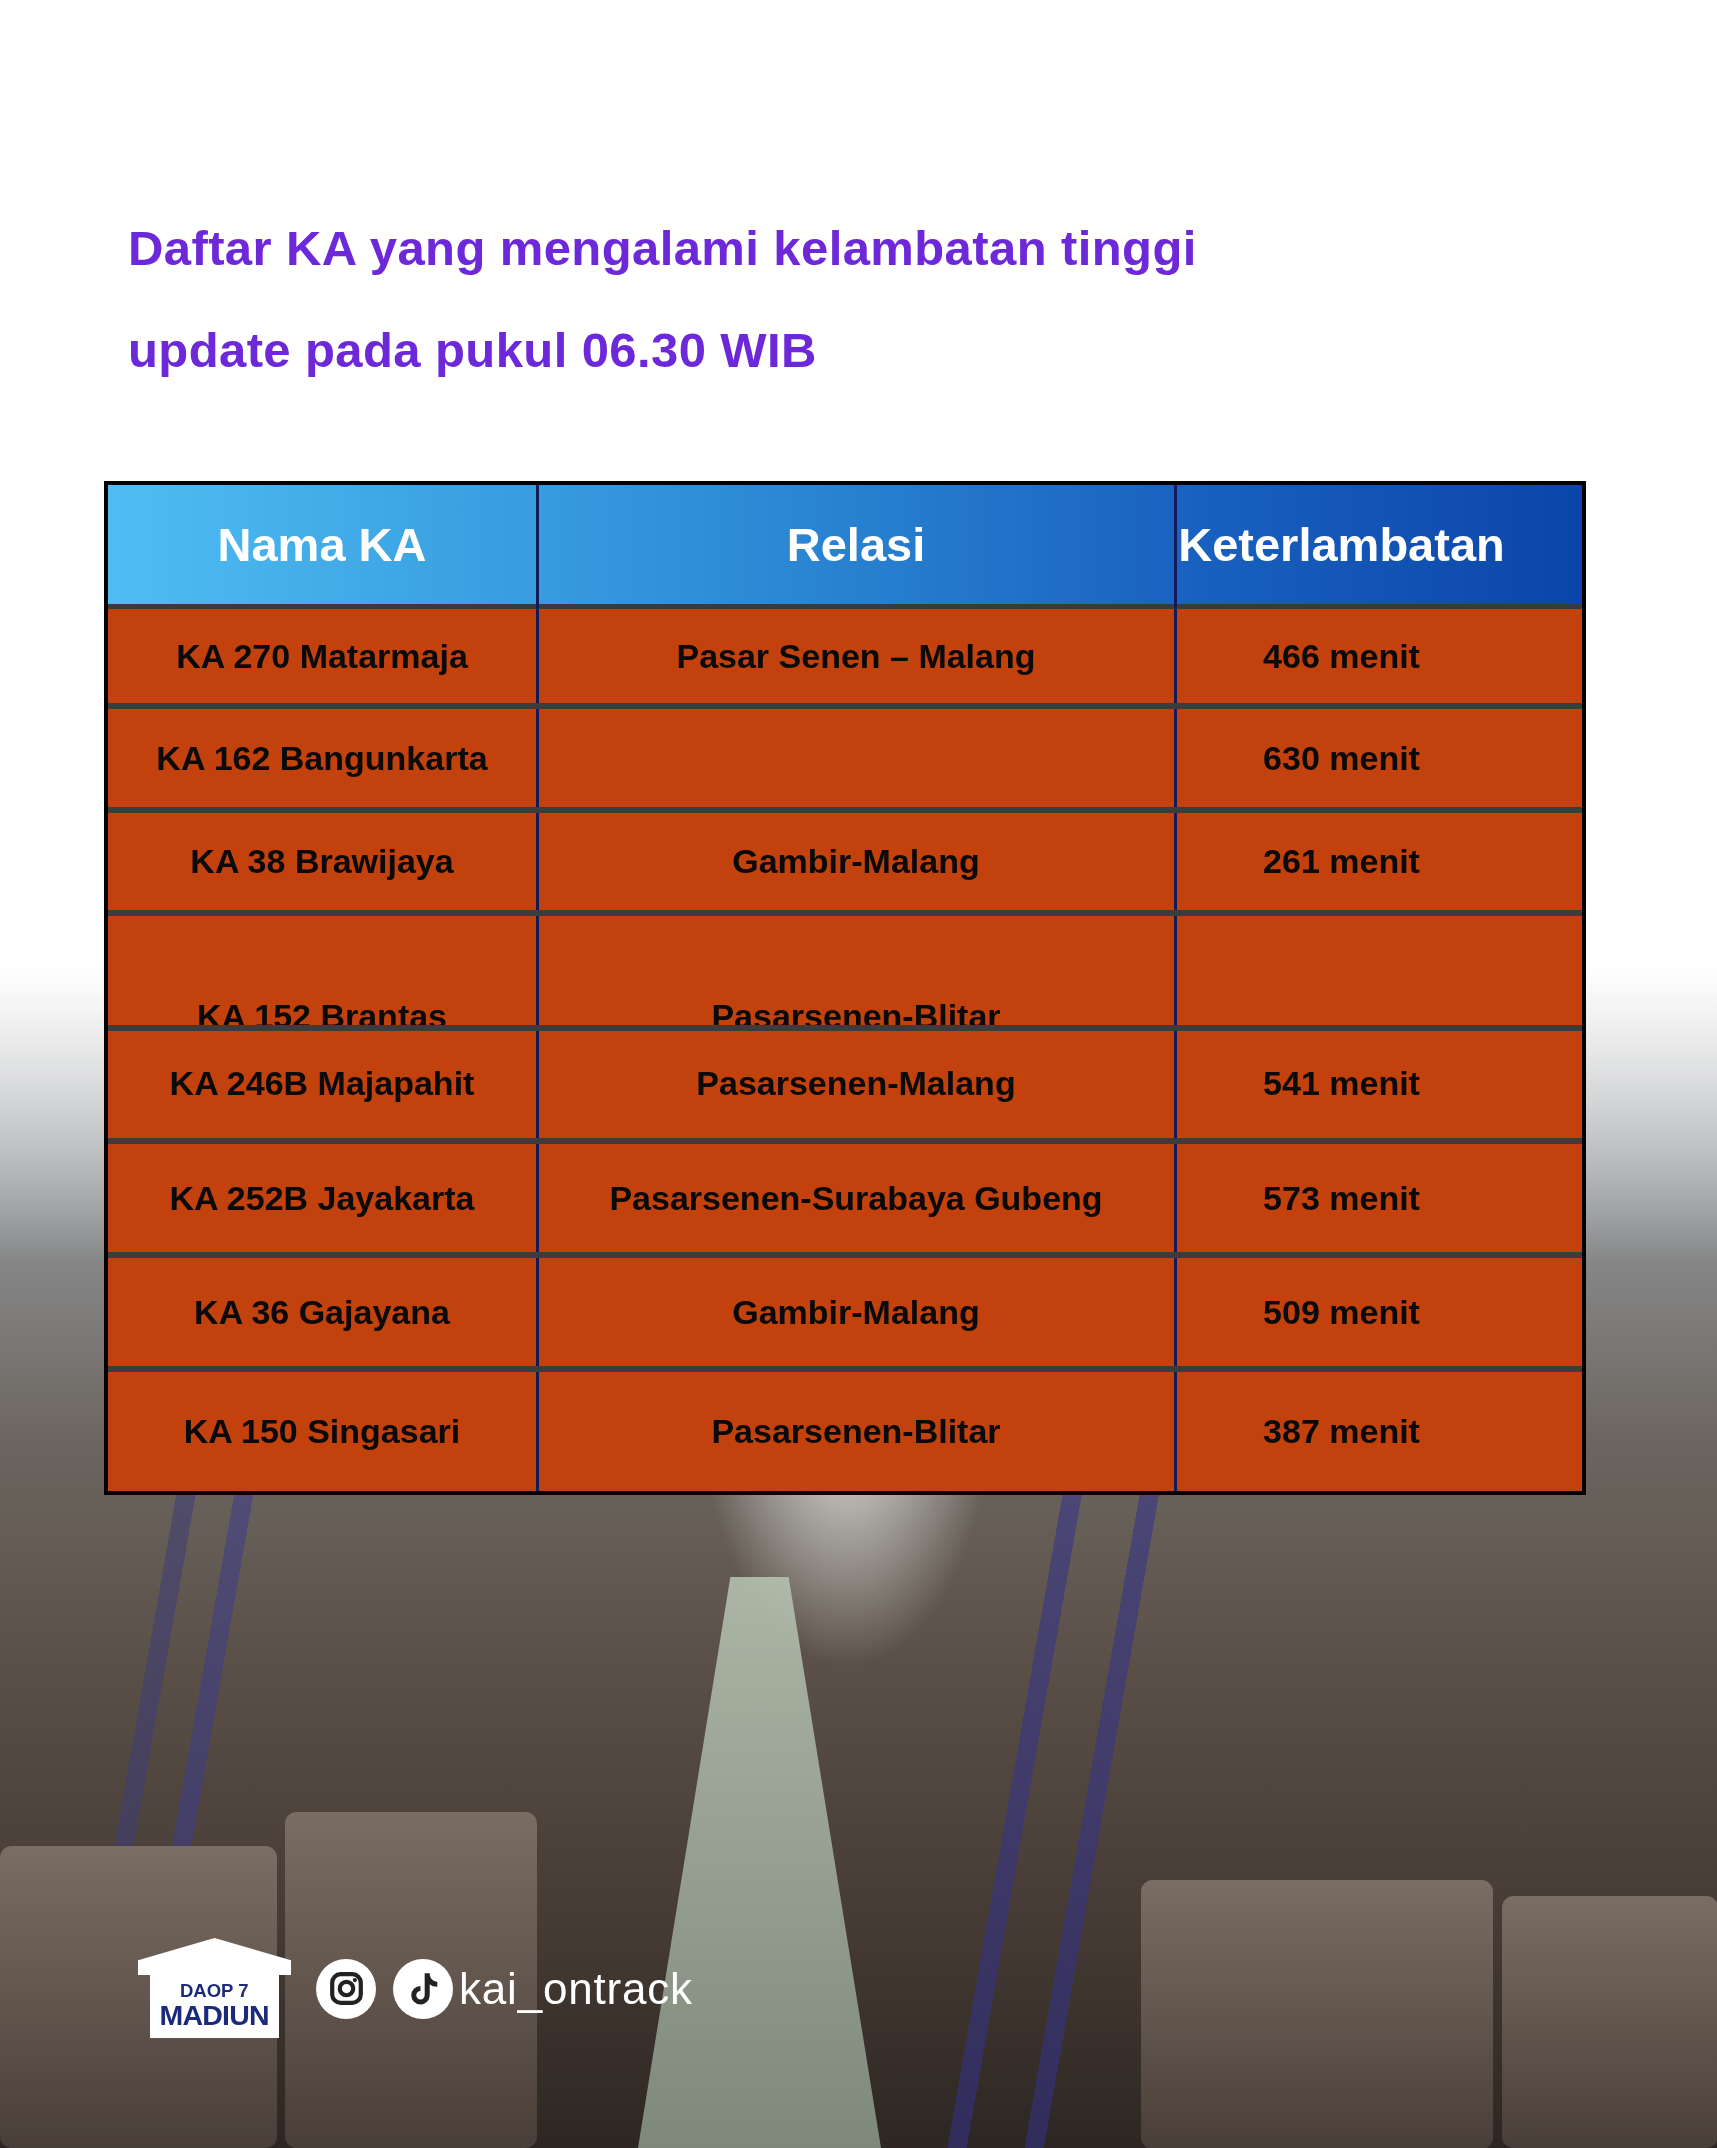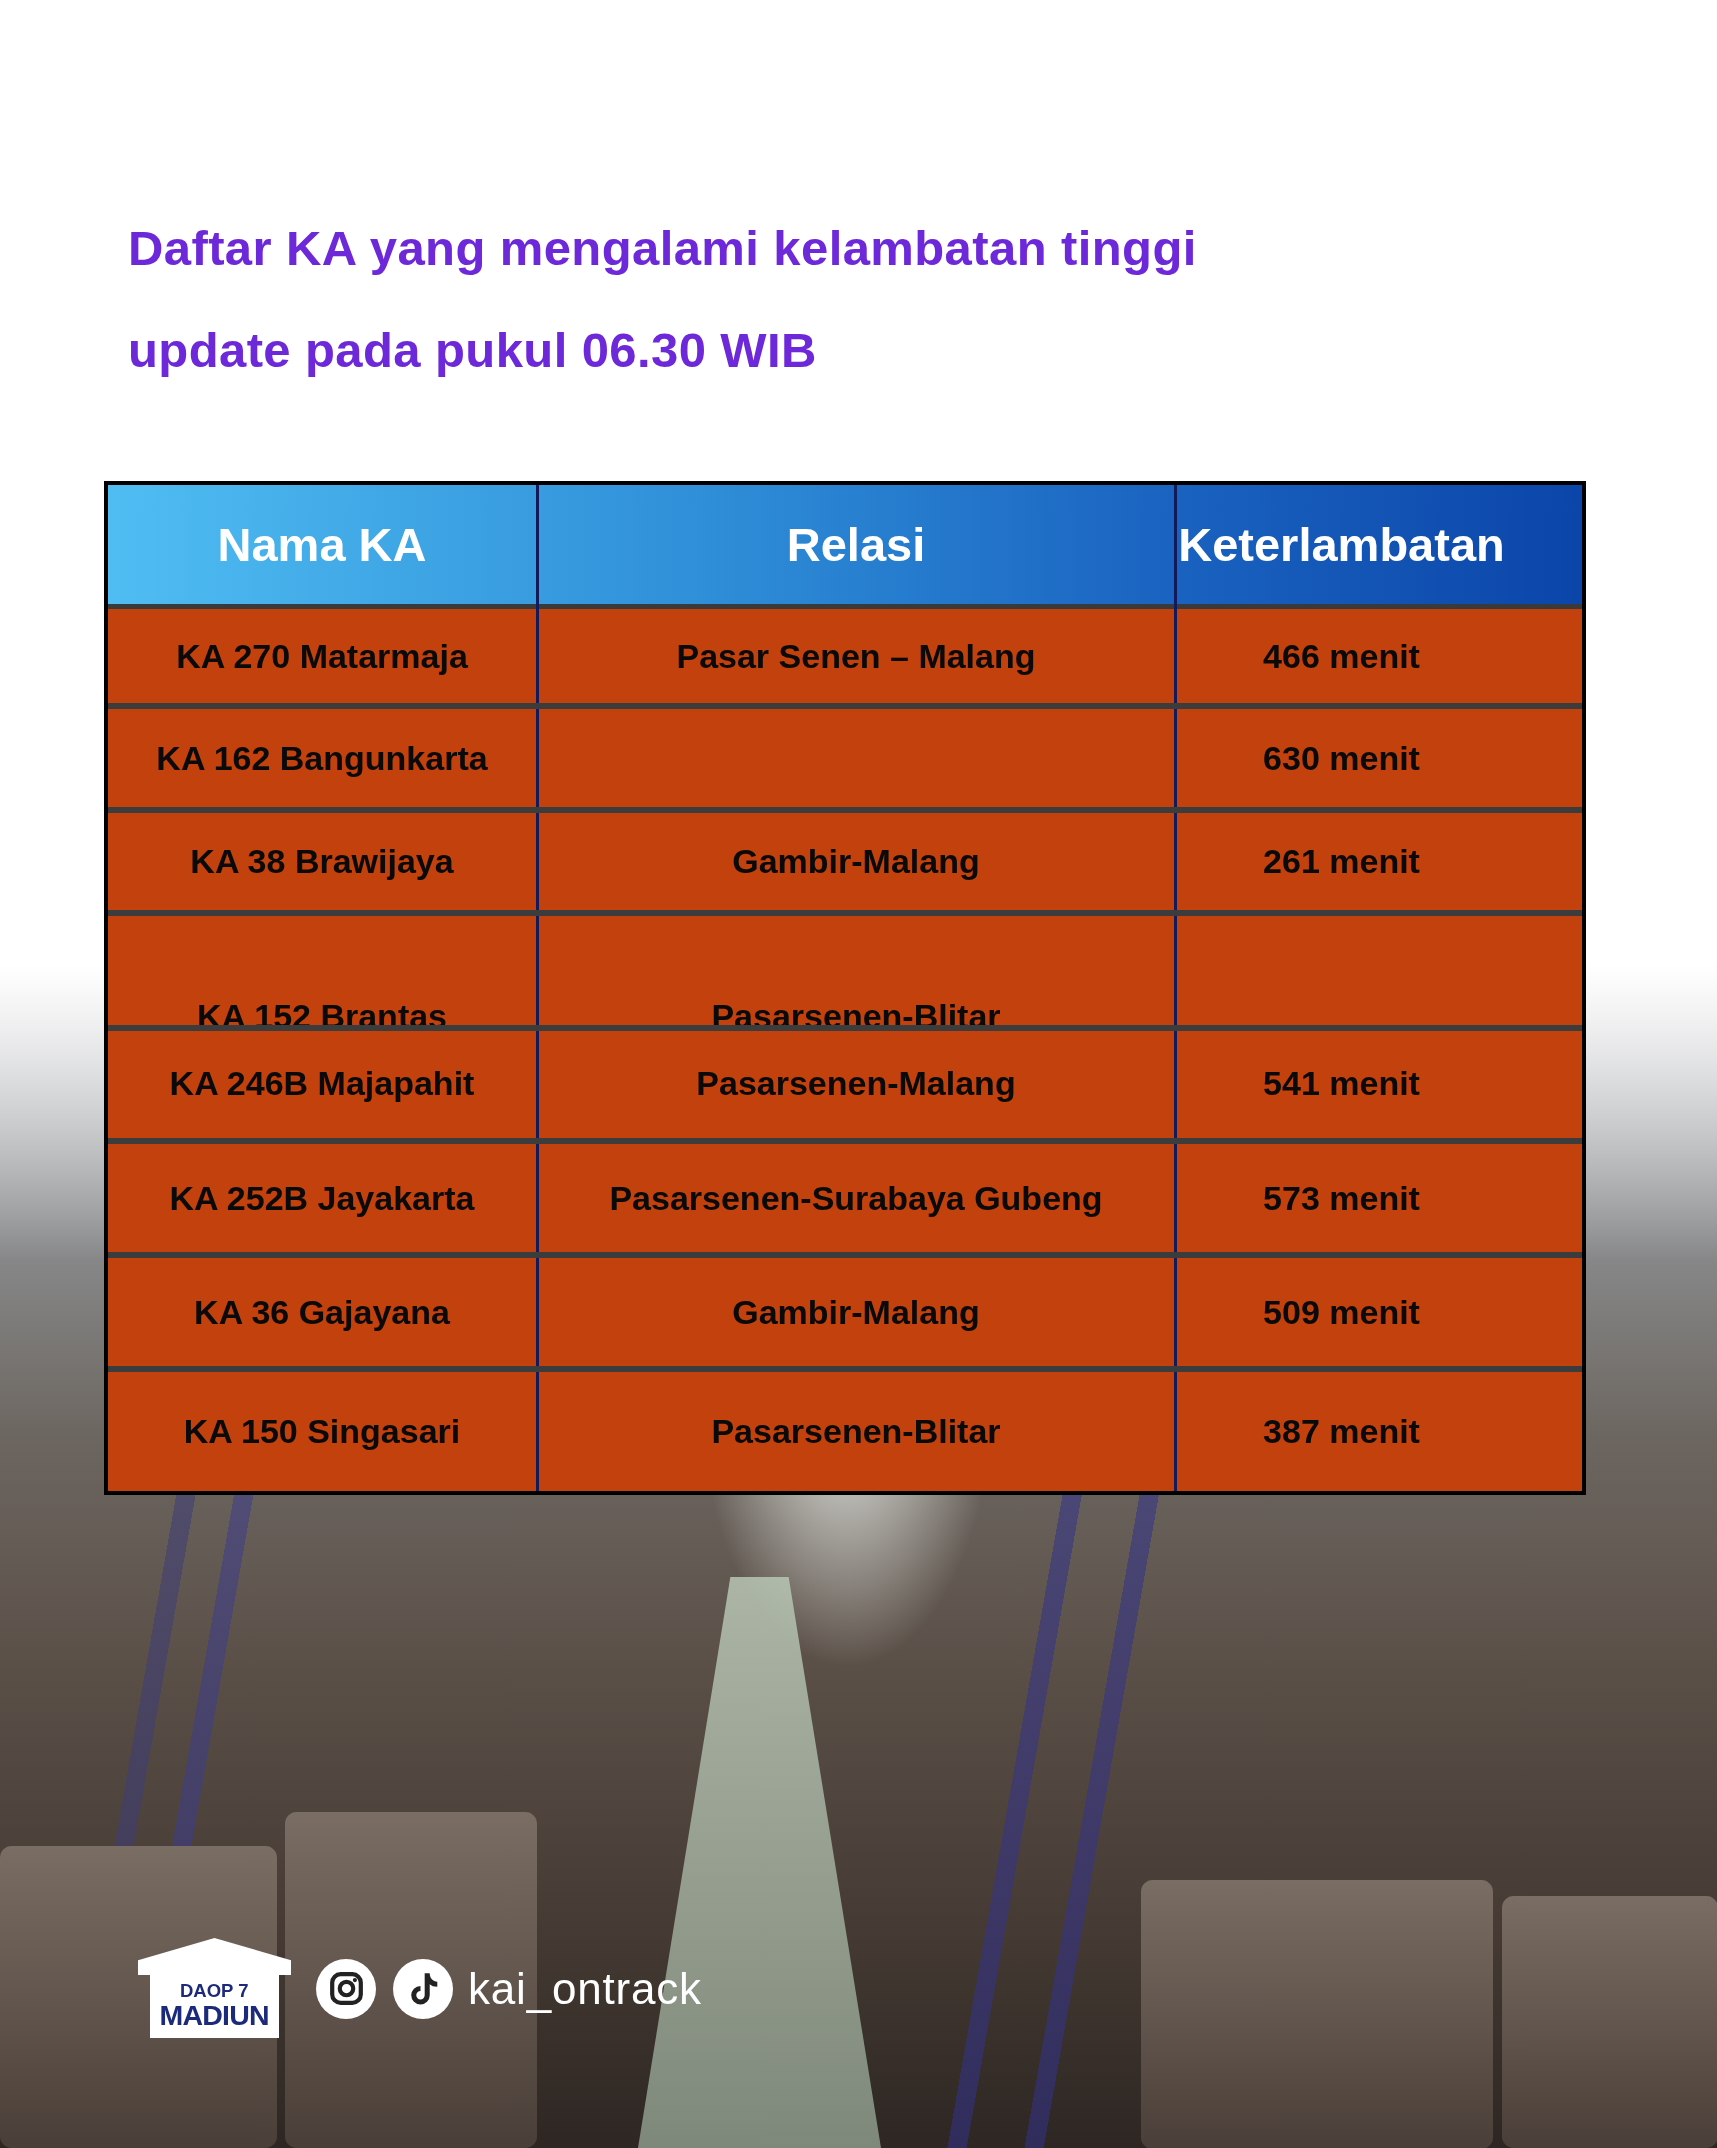--- a/index.html
+++ b/index.html
@@ -64,21 +64,21 @@
     position:absolute; left:11.7px; top:35px; width:129px; height:65px; background:#fff;
     display:flex; flex-direction:column; align-items:center; justify-content:center;
   }
   .logo .daop { color:#1b2a7a; font-weight:700; font-size:18.5px; line-height:18.5px; }
   .logo .madiun { color:#1b2a7a; font-weight:700; font-size:28.5px; line-height:28.5px; letter-spacing:-0.8px; }
   .social-icon {
     width:60px; height:60px; border-radius:50%; background:#fff; margin-left:25px;
     display:flex; align-items:center; justify-content:center;
   }
   .social-icon + .social-icon { margin-left:17px; }
-  .handle { color:#fff; font-size:44px; margin-left:15px; letter-spacing:0.8px; }
+  .handle { color:#fff; font-size:44px; margin-left:6px; letter-spacing:0.8px; }
 </style>
 </head>
 <body>
 
 <div class="photo"></div>
 <div class="aisle"></div>
 <div class="seat" style="left:0;top:1846px;width:277px;height:302px;"></div>
 <div class="seat" style="left:285px;top:1812px;width:252px;height:336px;"></div>
 <div class="seat" style="left:1141px;top:1880px;width:352px;height:269px;"></div>
 <div class="seat" style="left:1502px;top:1896px;width:216px;height:252px;"></div>

